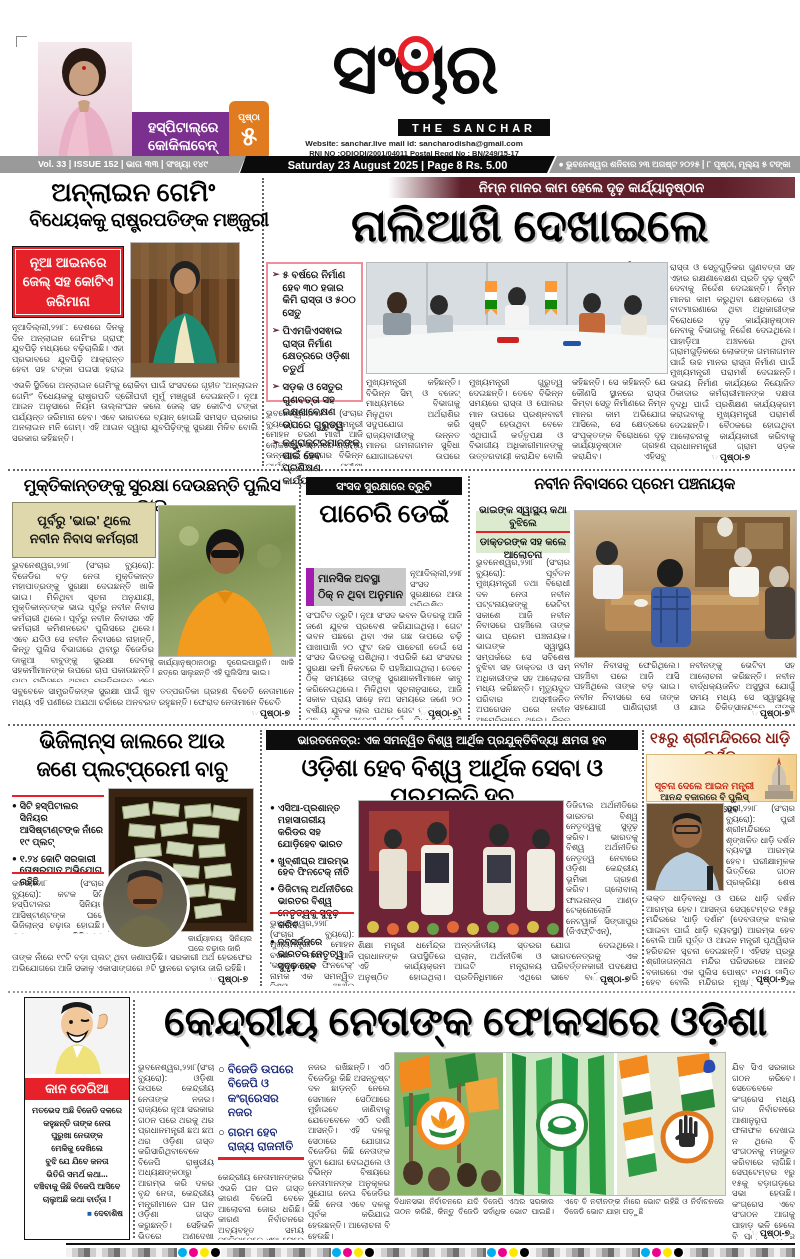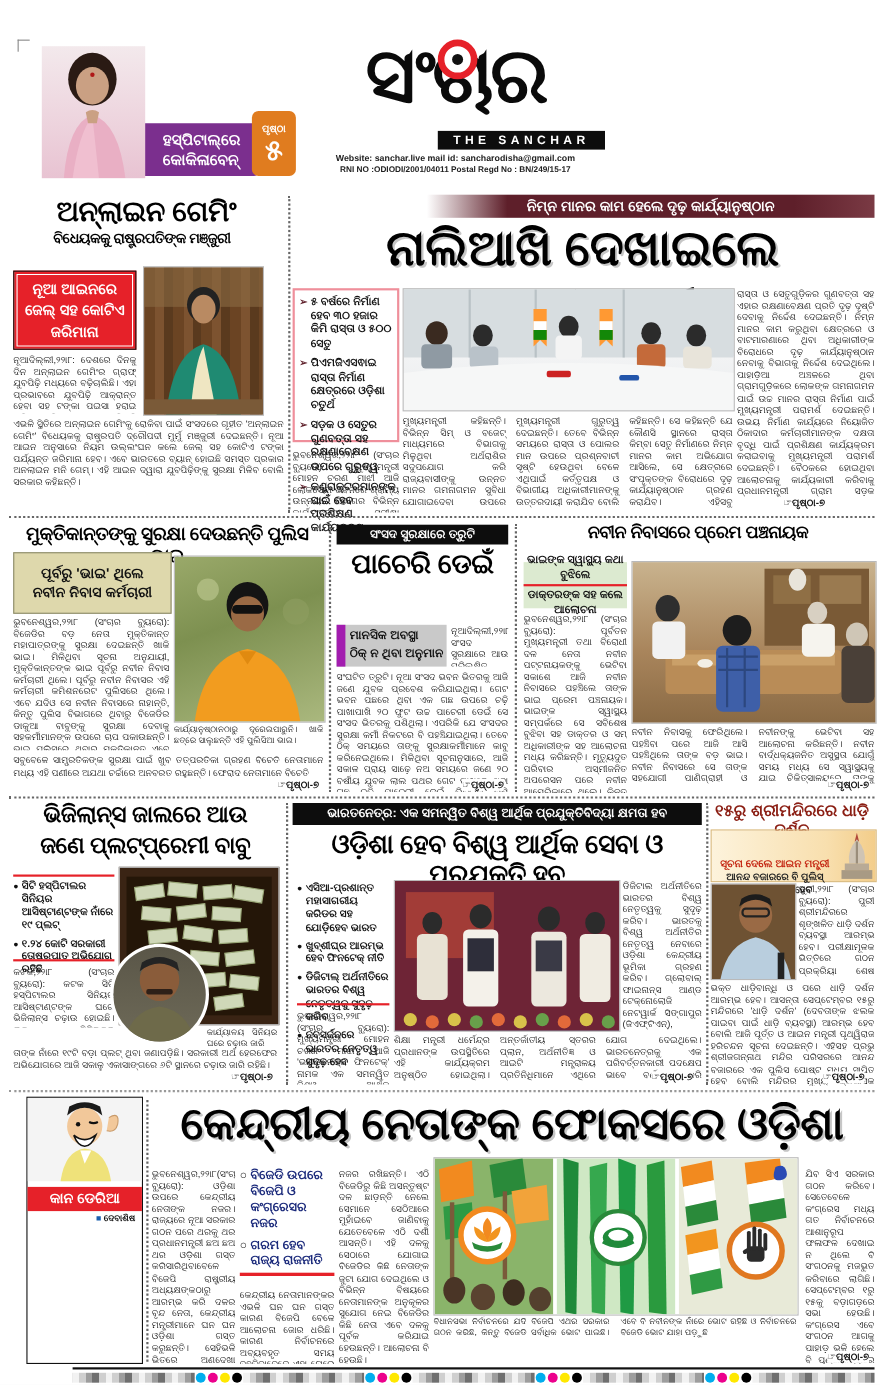--- a/index.html
+++ b/index.html
@@ -57,25 +57,30 @@
   <div class="abs ctr" style="left:268px;top:26px;width:292px;height:100px;">
     <div style="font-size:70px;font-weight:900;letter-spacing:-3px;line-height:1.25;color:#0a0a0a;font-family:'DejaVu Sans','Liberation Sans',sans-serif;">ସଂଚାର</div>
   </div>
   <div class="abs" style="left:398px;top:36px;width:24px;height:24px;border:6px solid #e62129;border-radius:50%;background:#fff;">
     <div style="position:absolute;left:7px;top:7px;width:10px;height:10px;background:#111;border-radius:50%;"></div>
   </div>
   <div class="abs blackbar" style="left:398px;top:119px;width:152px;height:17px;font-size:11px;letter-spacing:4px;">THE SANCHAR</div>
   <div class="abs ctr" style="left:258px;top:139px;width:312px;font-size:8px;font-weight:700;color:#222;">Website: sanchar.live    mail id: sancharodisha@gmail.com</div>
   <div class="abs ctr" style="left:258px;top:149px;width:312px;font-size:7.5px;font-weight:700;color:#222;">RNI NO :ODIODI/2001/04011    Postal Regd No : BN/249/15-17</div>
 
+  <div class="abs" style="left:0;top:156px;width:800px;height:17px;display:flex;">
+    <div style="width:246px;background:#9a9a9a;color:#fff;font-size:9px;font-weight:800;display:flex;align-items:center;justify-content:center;clip-path:polygon(0 0,100% 0,97% 100%,0 100%);">Vol. 33 | ISSUE 152 | ଭାଗ ୩୩ | ସଂଖ୍ୟା ୧୪୯</div>
+    <div style="width:315px;background:#0b0b0b;color:#fff;font-size:11px;font-weight:800;display:flex;align-items:center;justify-content:center;margin-left:-6px;clip-path:polygon(6px 0,100% 0,calc(100% - 8px) 100%,0 100%);">Saturday 23 August 2025 | Page 8 Rs. 5.00</div>
+    <div style="flex:1;background:#9a9a9a;color:#fff;font-size:8.5px;font-weight:800;display:flex;align-items:center;justify-content:center;margin-left:-6px;clip-path:polygon(8px 0,100% 0,100% 100%,0 100%);">● ଭୁବନେଶ୍ୱର ଶନିବାର ୨୩ ଅଗଷ୍ଟ ୨୦୨୫ | ୮ ପୃଷ୍ଠା, ମୂଲ୍ୟ ୫ ଟଙ୍କା</div>
+  </div>
 
   <div class="abs dotv" style="left:262px;top:178px;height:288px;"></div>
 
   <div class="abs ctr hl" style="left:8px;top:177px;width:250px;font-size:26px;">ଅନ୍‌ଲାଇନ ଗେମିଂ</div>
-  <div class="abs ctr hl" style="left:4px;top:209px;width:250px;font-size:13px;">ବିଧେୟକକୁ ରାଷ୍ଟ୍ରପତିଙ୍କ ମଞ୍ଜୁରୀ</div>
+  <div class="abs ctr hl" style="left:24px;top:209px;width:250px;font-size:19px;">ବିଧେୟକକୁ ରାଷ୍ଟ୍ରପତିଙ୍କ ମଞ୍ଜୁରୀ</div>
   <div class="abs redbox" style="left:12px;top:246px;width:110px;height:70px;font-size:13.5px;line-height:1.45;">
     <div>ନୂଆ ଆଇନରେ</div>
     <div>ଜେଲ୍ ସହ କୋଟିଏ</div>
     <div>ଜରିମାନା</div>
   </div>
   <div class="abs photo" style="left:130px;top:242px;width:108px;height:134px;background:repeating-linear-gradient(90deg,#6b4423 0 10px,#7d5330 10px 18px,#5a3a1e 18px 26px);">
     <svg width="108" height="134" viewBox="0 0 108 134">
       <rect x="0" y="0" width="108" height="36" fill="#8a6a43" opacity="0.6"></rect>
       <ellipse cx="54" cy="34" rx="15" ry="16" fill="#222"></ellipse>
       <ellipse cx="54" cy="38" rx="11" ry="13" fill="#b98a62"></ellipse>
@@ -371,20 +376,30 @@
       <ellipse cx="52" cy="26" rx="16" ry="17" fill="#f2c89a"></ellipse>
       <path d="M36 16 Q52 2 68 16 L66 8 Q52 0 38 8 Z" fill="#1a1a1a"></path>
       <circle cx="46" cy="24" r="2" fill="#111"></circle>
       <path d="M56 22 q4 2 8 0" stroke="#111" stroke-width="2" fill="none"></path>
       <path d="M42 34 q10 8 20 0 q-4 10 -10 10 q-6 0 -10 -10" fill="#fff" stroke="#111" stroke-width="1.5"></path>
       <path d="M74 18 q10 -6 8 6 q-2 8 -10 6" fill="#f2c89a" stroke="#c89a6a" stroke-width="1"></path>
       <path d="M30 76 Q34 48 52 46 Q72 48 76 76 Z" fill="#efe27a"></path>
       <path d="M48 48 L52 60 L58 48" fill="#fff"></path>
     </svg>
     <div style="background:#e62129;color:#fff;font-weight:900;font-size:13px;text-align:center;padding:3px 0;">କାନ ଡେରିଆ</div>
+    <div style="padding:5px 3px 0 3px;text-align:center;font-weight:800;font-size:8.2px;line-height:1.55;color:#111;">
+      <div>ମତଭେଦ ଅଛି ବିଜେଡି ଦଳରେ</div>
+      <div>କହୁଛନ୍ତି ତାଙ୍କ ନେତା</div>
+      <div>ପୁରୁଖା ନେତାଙ୍କ</div>
+      <div>ମେଳିକୁ ଦେଖିଲେ</div>
+      <div>ବୁଝି ଯେ ଯିବେ ଜନତା</div>
+      <div>ଭିତିରି ସମର୍ଥ କଥା...</div>
+      <div>ବଞ୍ଚିବାକୁ କିଛି ବିଜେପି ଆସିବେ</div>
+      <div>ଚାଲୁଅଛି କଥା ବାର୍ତ୍ତା !</div>
+    </div>
     <div style="text-align:right;padding:2px 6px;font-size:8px;font-weight:800;">
       <span style="color:#1b5fae;">■</span>
       <span>ଦେବାଶିଷ</span>
     </div>
   </div>
 
   <div class="abs ctr hl shadow" style="left:136px;top:998px;width:659px;font-size:41px;">କେନ୍ଦ୍ରୀୟ ନେତାଙ୍କ ଫୋକସରେ ଓଡ଼ିଶା</div>
   <div class="abs body-txt" style="left:138px;top:1062px;width:76px;height:178px;">ଭୁବନେଶ୍ୱର,୨୨ା୮(ସଂଚାର ବ୍ୟୁରୋ): ଓଡ଼ିଶା ଉପରେ କେନ୍ଦ୍ରୀୟ ନେତାଙ୍କ ନଜର। ରାଜ୍ୟରେ ନୂଆ ସରକାର ଗଠନ ପରେ ଥରକୁ ଥର ପ୍ରଧାନମନ୍ତ୍ରୀ ଛଅ ଛଅ ଥର ଓଡ଼ିଶା ଗସ୍ତ କରିସାରିଥିବାବେଳେ ବିଜେପି ରାଷ୍ଟ୍ରୀୟ ଅଧ୍ୟକ୍ଷଙ୍କଠାରୁ ଆରମ୍ଭ କରି ଦଳର ବୃନ୍ଦ ନେତା, କେନ୍ଦ୍ରୀୟ ମନ୍ତ୍ରୀମାନେ ଘନ ଘନ ଓଡ଼ିଶା ଗସ୍ତ କରୁଛନ୍ତି। ସେହିଭଳି ଭିତରେ ଅଣଦେଖା ଦିଲ୍ଲୀଠାରୁ ମଧ୍ୟ ଦୌଡ଼ ସହିତ ରାହୁଲ ଗାନ୍ଧୀ ଓଡ଼ିଶାମୁଖୀ ହୋଇଛନ୍ତି।</div>
 
   <div class="abs" style="left:218px;top:1062px;width:86px;border-bottom:3px solid #e62129;padding-bottom:4px;">

